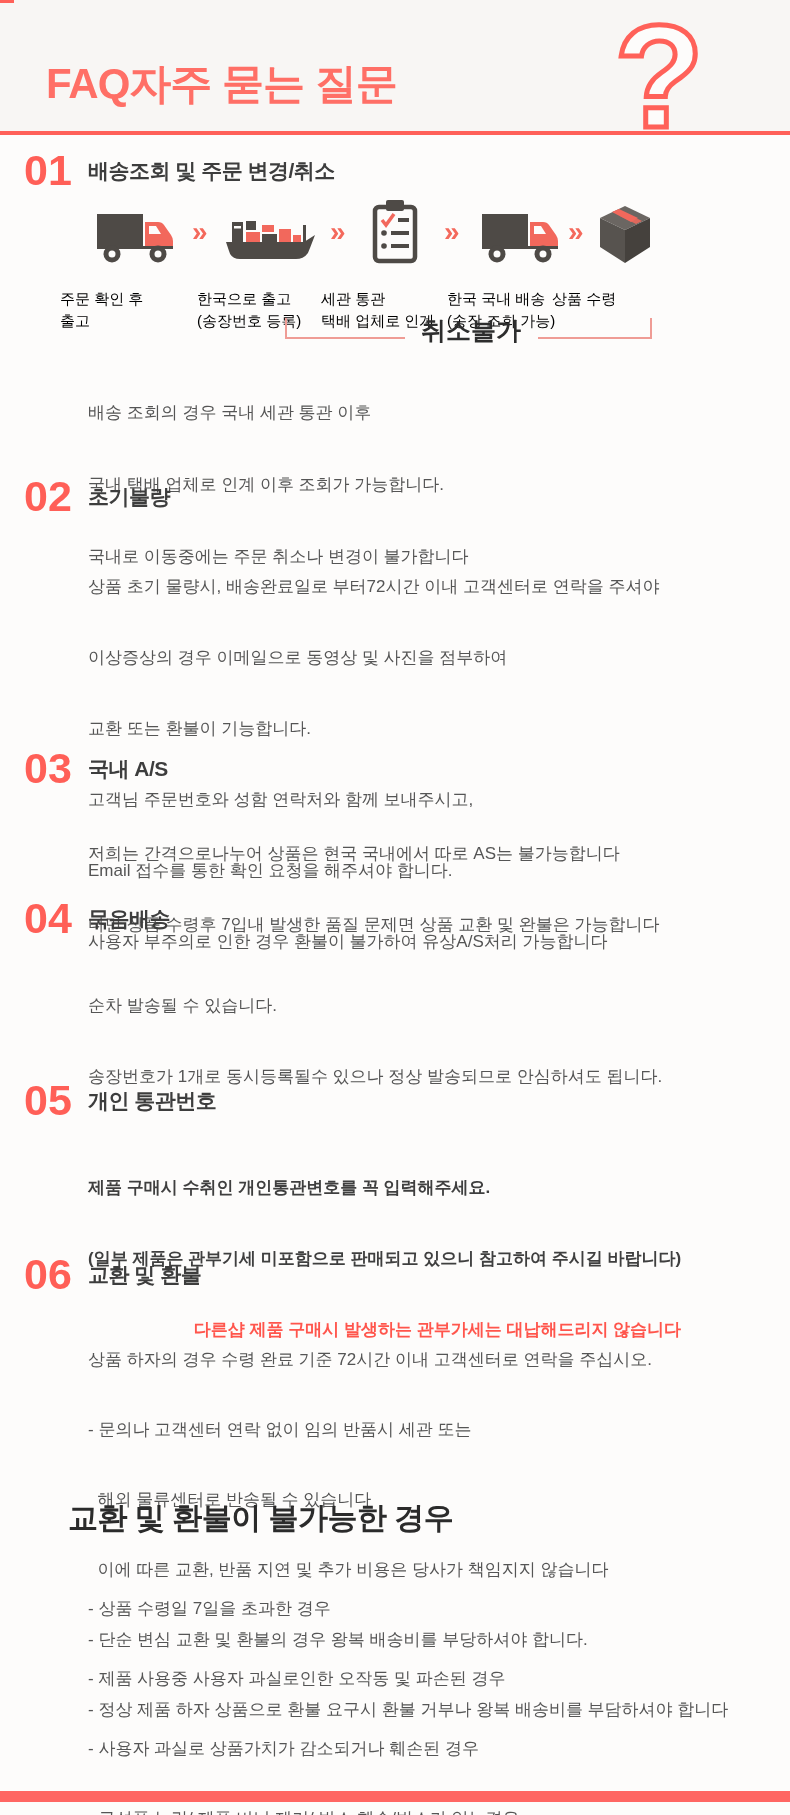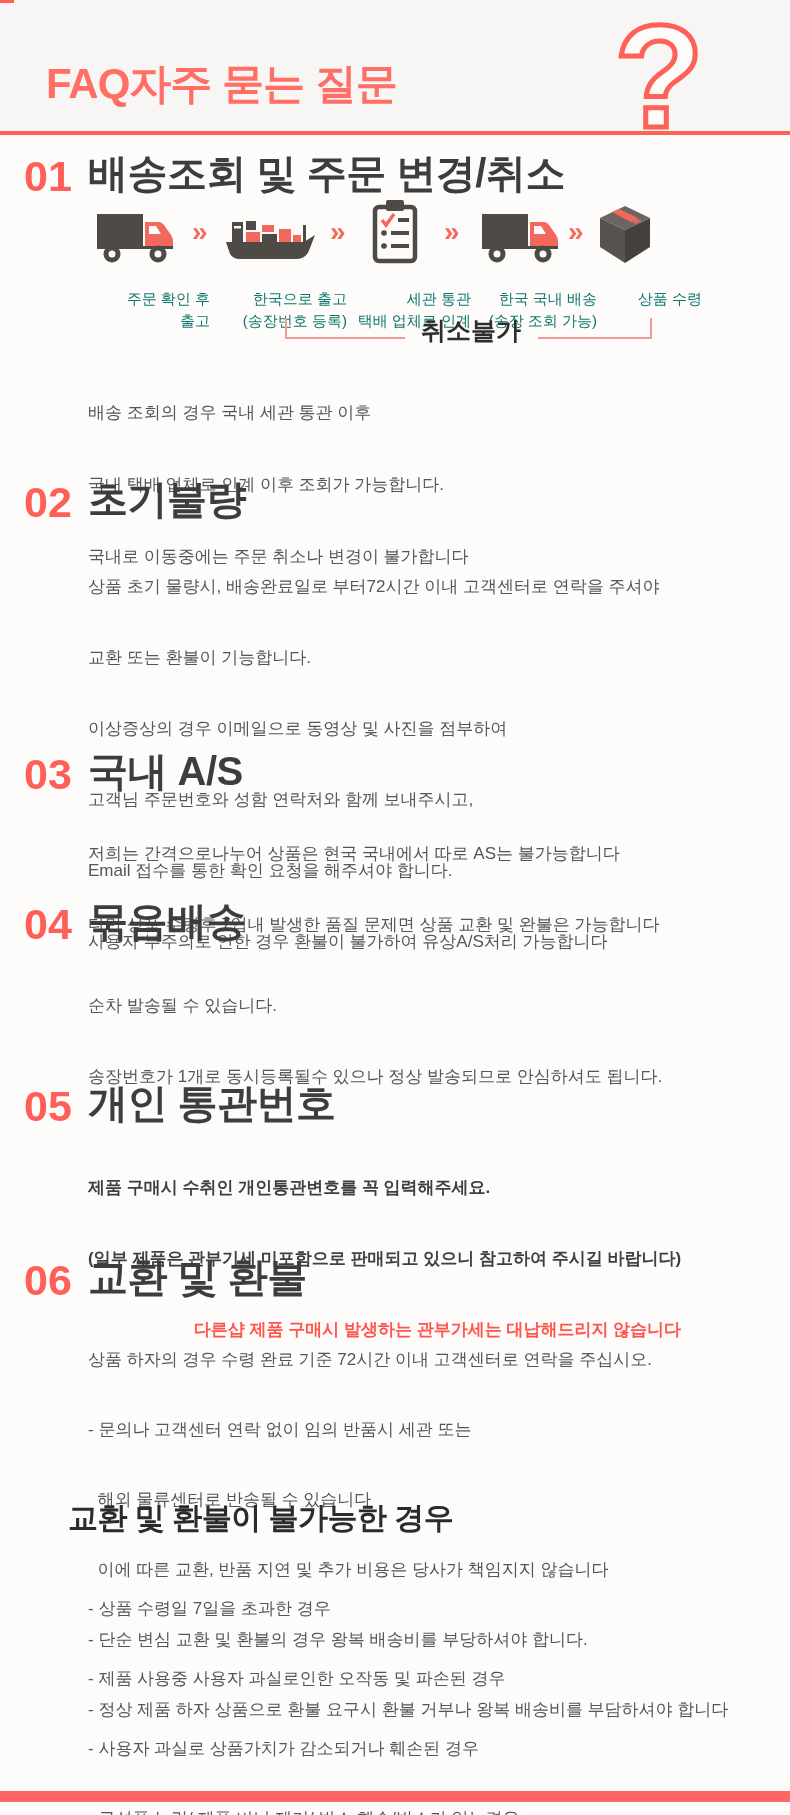--- a/index.html
+++ b/index.html
@@ -19,35 +19,35 @@
   }
   .divider{position:absolute;left:0;top:131px;width:790px;height:4px;background:#ff6159;}
   .qmark{
     position:absolute;left:594px;top:4px;width:130px;
     font-size:146px;line-height:1;font-weight:bold;text-align:center;
     color:#fdfcfb;
     -webkit-text-stroke:5px #ff6159;
     z-index:3;
   }
   
-  .sec-head{position:absolute;left:24px;display:flex;align-items:flex-end;white-space:nowrap;}
+  .sec-head{position:absolute;left:24px;display:flex;align-items:center;white-space:nowrap;}
   .sec-num{font-size:43px;font-weight:bold;color:#ff5f57;width:64px;letter-spacing:0px;}
-  .sec-title{font-size:40px;font-weight:bold;color:#3d3d3d;letter-spacing:-0.5px;}
+  .sec-title{font-size:21px;font-weight:bold;color:#3d3d3d;letter-spacing:-0.5px;}
   
   .body-block{position:absolute;left:88px;color:#555555;font-size:17px;white-space:pre;}
   .body-line{height:32px;line-height:32px;}
   .lh31 .body-line{height:31px;line-height:31px;}
   .lh30 .body-line{height:30px;line-height:30px;}
   .bold-block .body-line{font-weight:bold;color:#3f3f3f;}
   .warn-line{font-weight:bold;color:#ff554c !important;text-align:right;}
   
   .step-icon{position:absolute;}
   .chev{position:absolute;top:216px;font-size:28px;font-weight:bold;color:#f4695c;}
-  .step-label{position:absolute;top:288px;width:150px;text-align:right;
-    color:#0f766e;font-size:15px;line-height:22px;white-space:pre-line;}
+  .step-label{position:absolute;top:288px;width:150px;text-align:left;
+    color:#000000;font-size:15px;line-height:22px;white-space:pre-line;}
   .br-line{position:absolute;background:#ef9c95;}
   .cancel-note{position:absolute;left:401px;top:314px;width:140px;text-align:center;
     font-size:25px;font-weight:bold;color:#2d2d2d;}
   .subheading{position:absolute;left:68px;top:1498px;font-size:30px;font-weight:bold;
     color:#2b2b2b;letter-spacing:-0.5px;white-space:nowrap;}
   .bottom-bar{position:absolute;left:0;top:1791px;width:790px;height:11px;background:#ff6663;}
 </style>
 </head>
 <body>
 
@@ -144,22 +144,22 @@
     <div class="body-line">국내 택배 업체로 인계 이후 조회가 가능합니다.</div>
     <div class="body-line">국내로 이동중에는 주문 취소나 변경이 불가합니다</div>
   </div>
 
   <div class="sec-head" style="top:472px">
     <span class="sec-num">02</span>
     <span class="sec-title">초기불량</span>
   </div>
   <div class="body-block lh31" style="top:531px">
     <div class="body-line">상품 초기 물량시, 배송완료일로 부터72시간 이내 고객센터로 연락을 주셔야</div>
+    <div class="body-line">이상증상의 경우 이메일으로 동영상 및 사진을 점부하여</div>
     <div class="body-line">교환 또는 환불이 기능합니다.</div>
-    <div class="body-line">이상증상의 경우 이메일으로 동영상 및 사진을 점부하여</div>
     <div class="body-line">고객님 주문번호와 성함 연락처와 함께 보내주시고,</div>
     <div class="body-line">Email 접수를 통한 확인 요청을 해주셔야 합니다.</div>
     <div class="body-line">사용자 부주의로 인한 경우 환불이 불가하여 유상A/S처리 가능합니다</div>
   </div>
 
   <div class="sec-head" style="top:744px">
     <span class="sec-num">03</span>
     <span class="sec-title">국내 A/S</span>
   </div>
   <div class="body-block lh31" style="top:798px">

